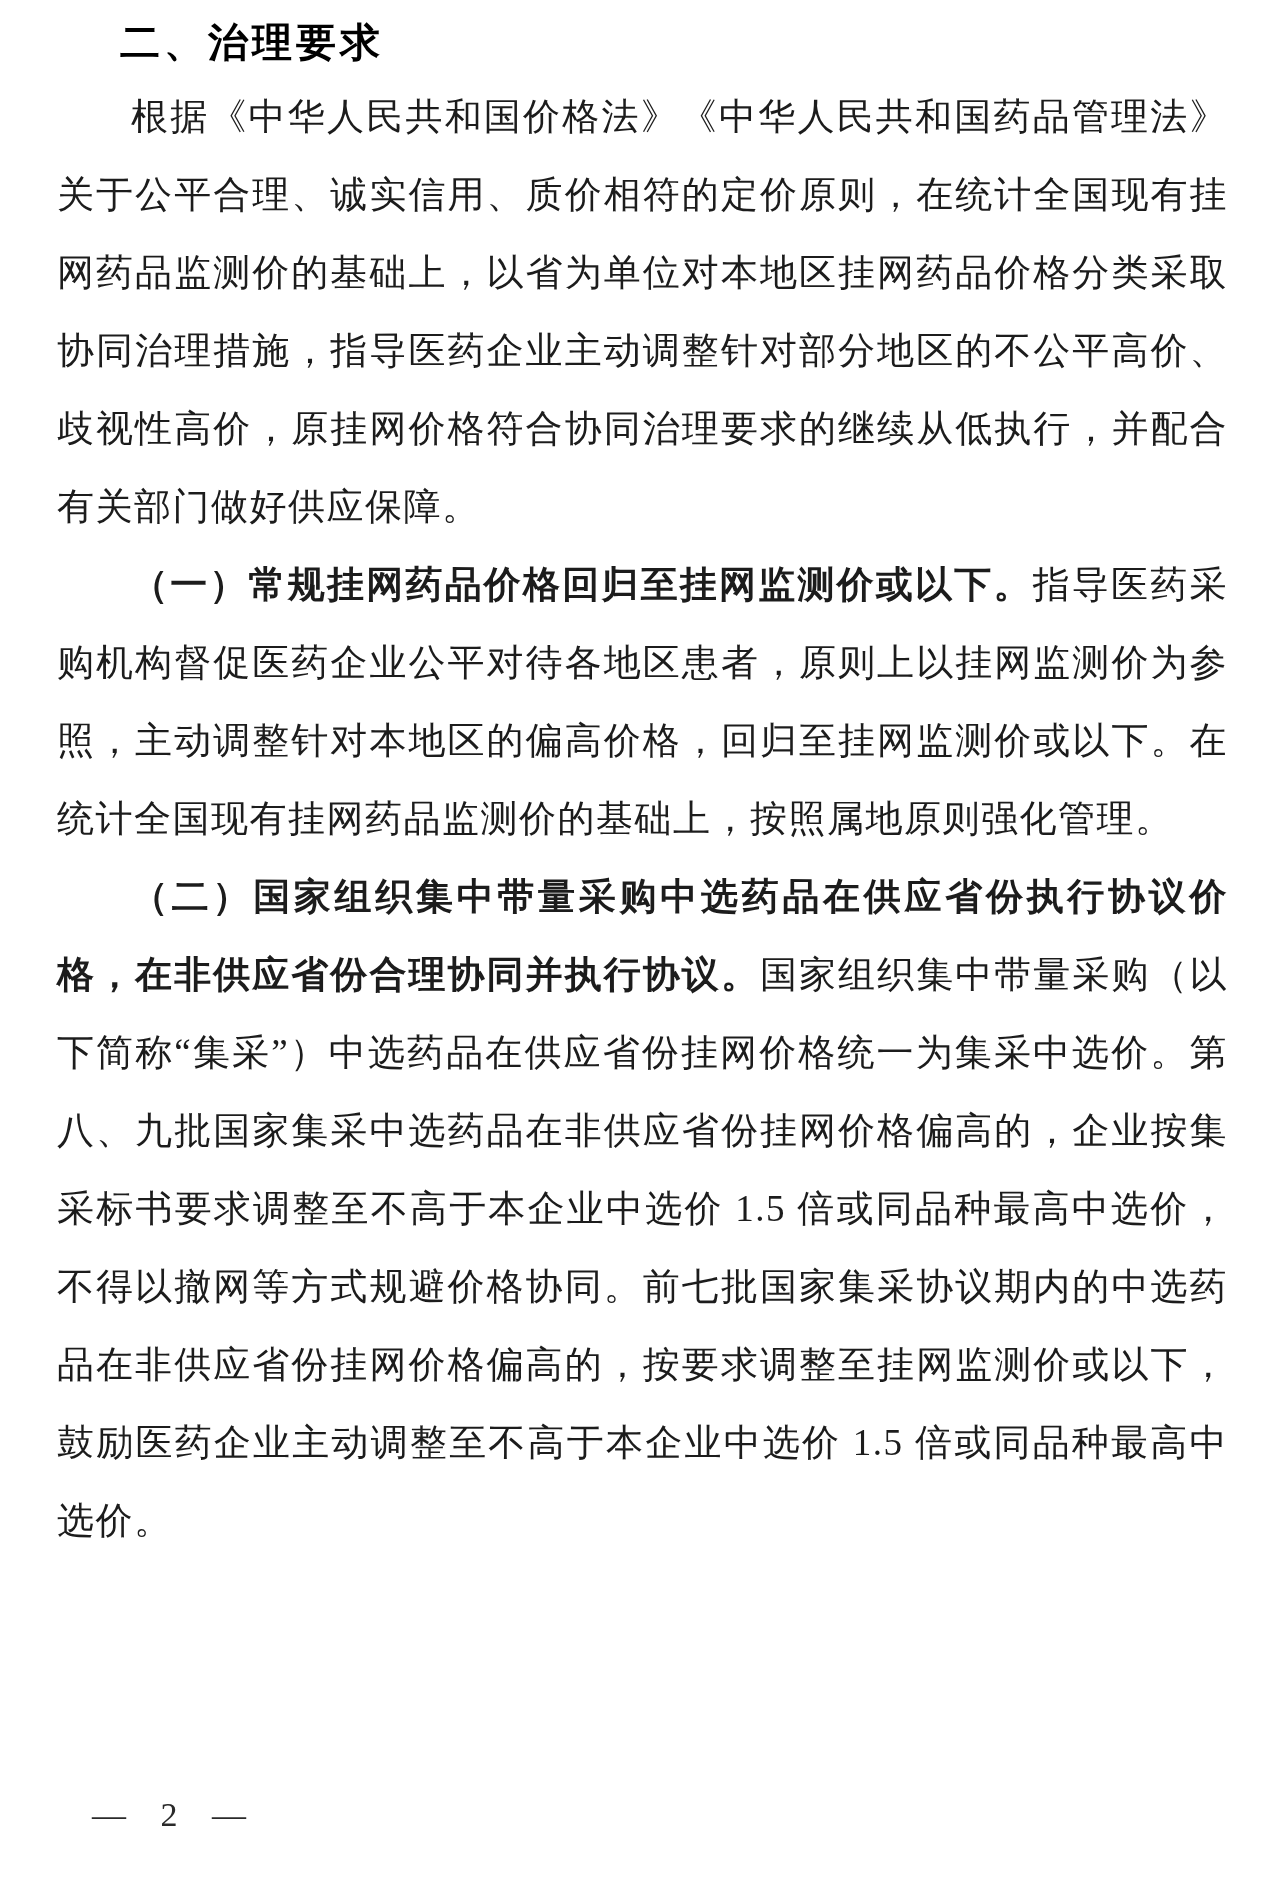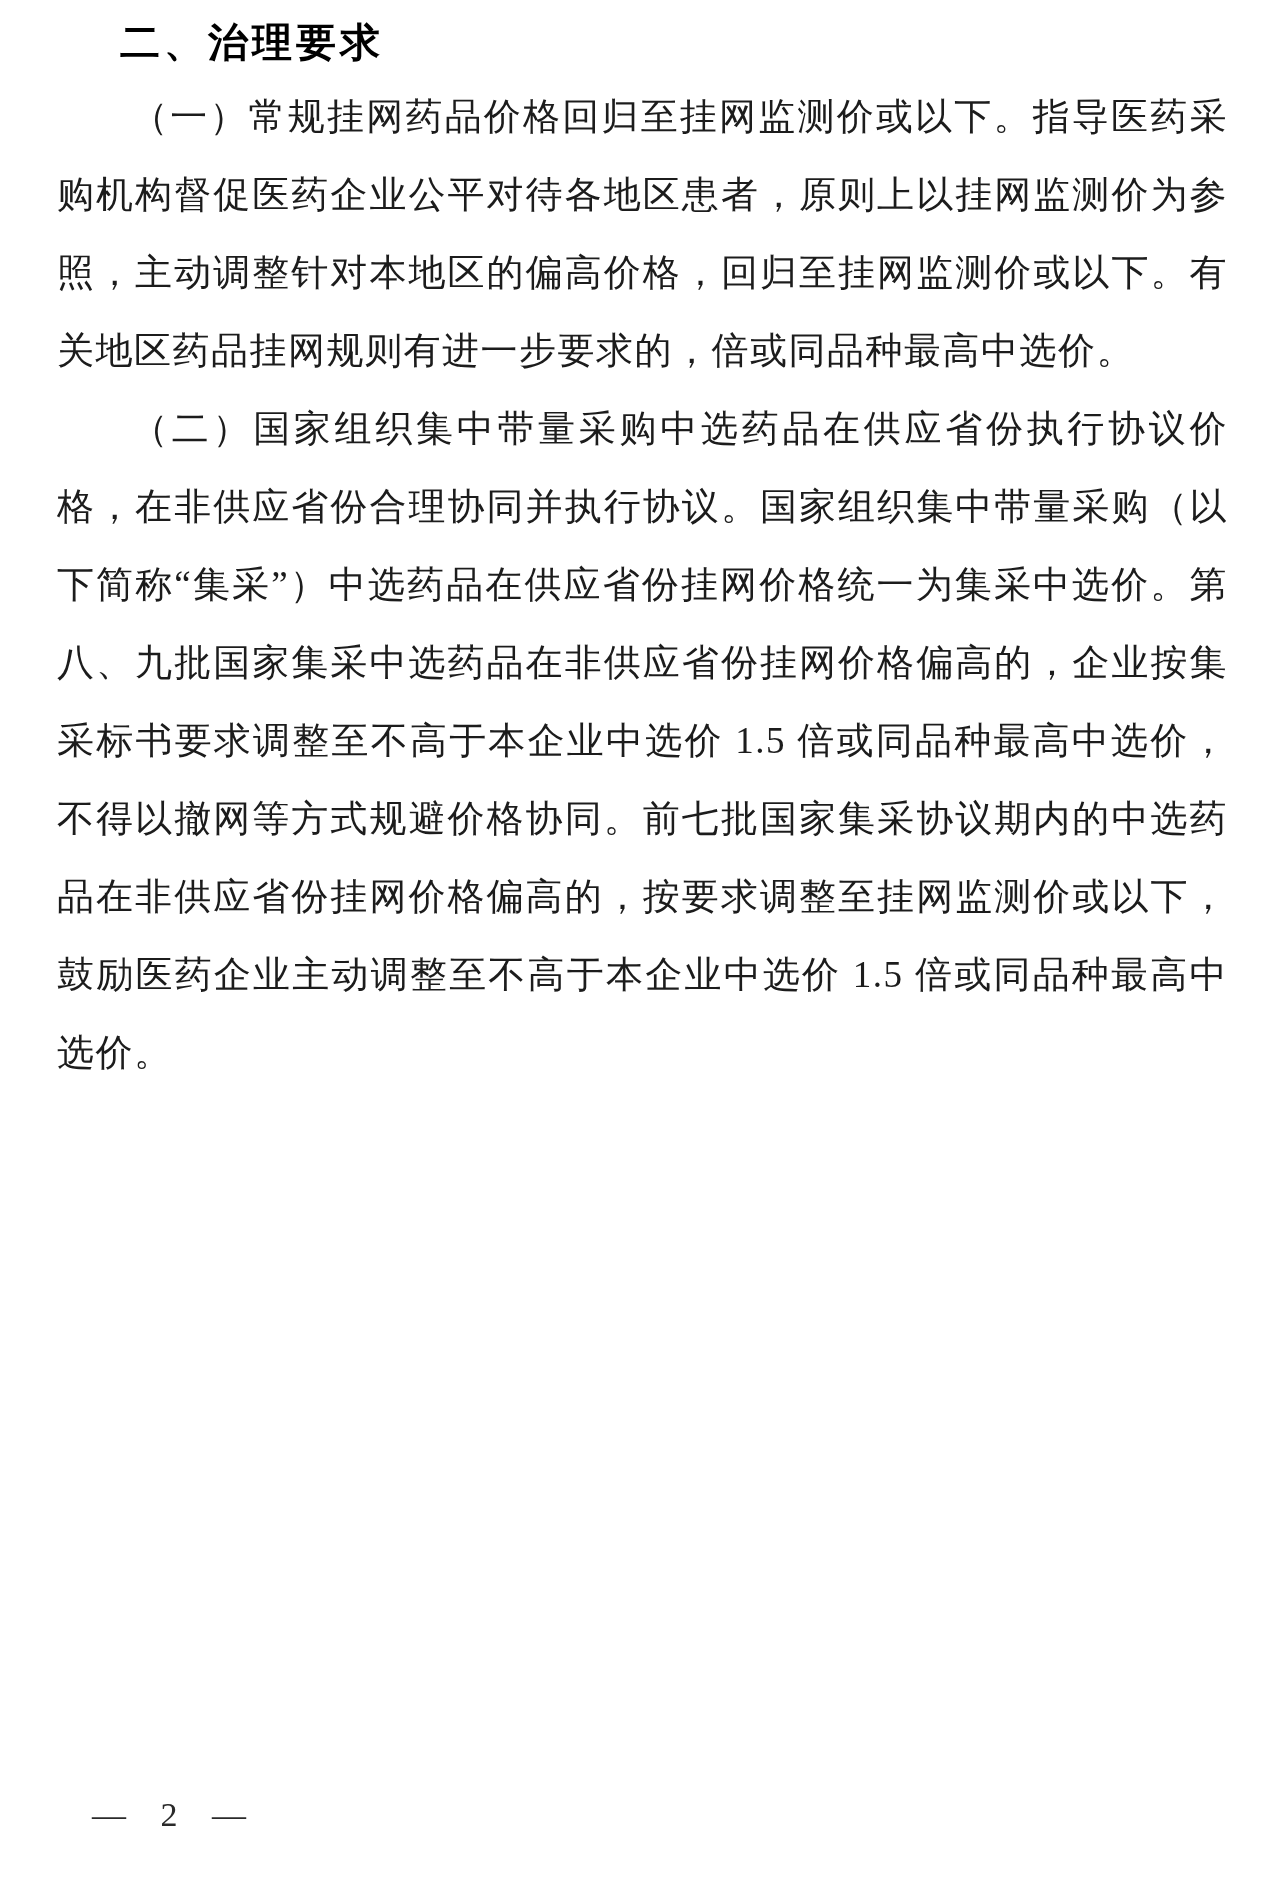--- a/index.html
+++ b/index.html
@@ -30,39 +30,40 @@
   .body-text p {
     font-size: 37px;
     line-height: 78px;
     text-align: justify;
     text-justify: inter-character;
     text-indent: 2em;
     letter-spacing: 1.5px;
     color: #1c1c1c;
   }
   .body-text p span.b {
-    font-weight: 400;
+    font-weight: 700;
   }
   .footer {
     position: absolute;
     left: 92px;
     top: 1796px;
     font-size: 34px;
     letter-spacing: 2px;
     word-spacing: 22px;
     color: #2a2a2a;
   }
 </style>
 </head>
 <body>
 
 <div class="page">
   <h2 class="heading">二、治理要求</h2>
 
   <div class="body-text" id="paragraphs">
-      <p><span class="b">（一）常规挂网药品价格回归至挂网监测价或以下。</span><span>指导医药采购机构督促医药企业公平对待各地区患者，原则上以挂网监测价为参照，主动调整针对本地区的偏高价格，回归至挂网监测价或以下。有关地区药品挂网规则有进一步要求的，倍或同品种最高中选价。</span></p>
+      <p><span>根据《中华人民共和国价格法》《中华人民共和国药品管理法》关于公平合理、诚实信用、质价相符的定价原则，在统计全国现有挂网药品监测价的基础上，以省为单位对本地区挂网药品价格分类采取协同治理措施，指导医药企业主动调整针对部分地区的不公平高价、歧视性高价，原挂网价格符合协同治理要求的继续从低执行，并配合有关部门做好供应保障。</span></p>
+      <p><span class="b">（一）常规挂网药品价格回归至挂网监测价或以下。</span><span>指导医药采购机构督促医药企业公平对待各地区患者，原则上以挂网监测价为参照，主动调整针对本地区的偏高价格，回归至挂网监测价或以下。在统计全国现有挂网药品监测价的基础上，按照属地原则强化管理。</span></p>
       <p><span class="b">（二）国家组织集中带量采购中选药品在供应省份执行协议价格，在非供应省份合理协同并执行协议。</span><span>国家组织集中带量采购（以下简称“集采”）中选药品在供应省份挂网价格统一为集采中选价。第八、九批国家集采中选药品在非供应省份挂网价格偏高的，企业按集采标书要求调整至不高于本企业中选价 1.5 倍或同品种最高中选价，不得以撤网等方式规避价格协同。前七批国家集采协议期内的中选药品在非供应省份挂网价格偏高的，按要求调整至挂网监测价或以下，鼓励医药企业主动调整至不高于本企业中选价 1.5 倍或同品种最高中选价。</span></p>
     </div>
 
   <div class="footer">
     <span>— 2 —</span>
   </div>
 </div>
 
 </body></html>

